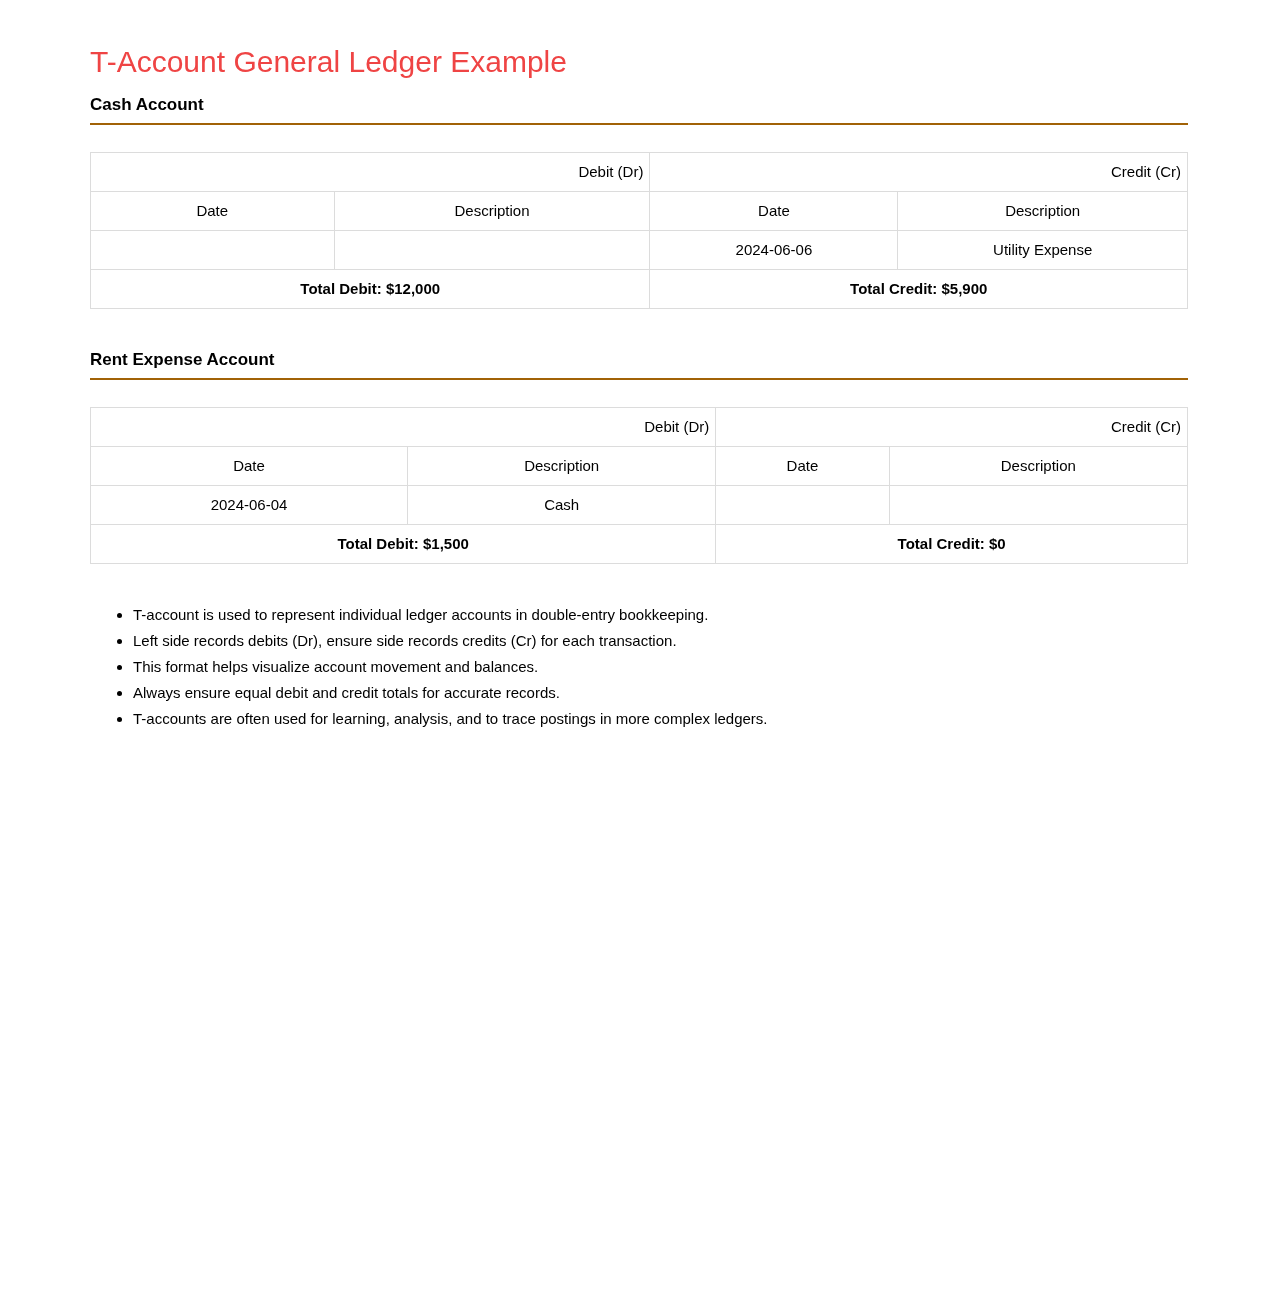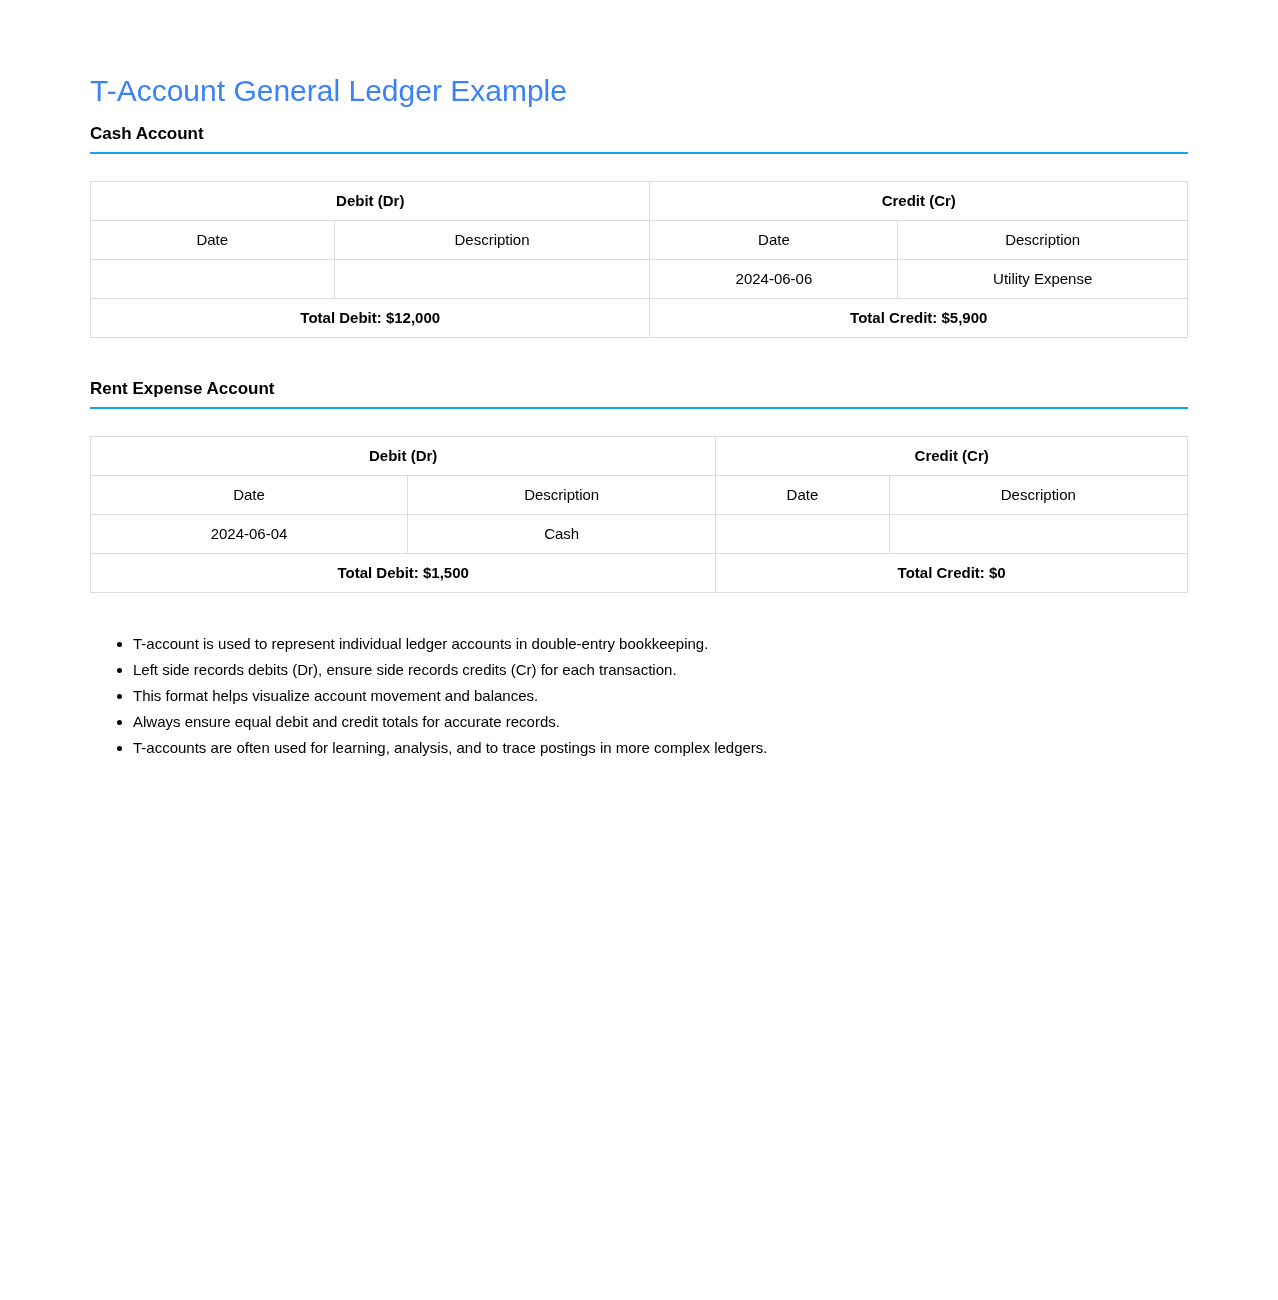--- a/index.html
+++ b/index.html
@@ -10,49 +10,48 @@
     font-family: "Liberation Sans", "DejaVu Sans", sans-serif;
     color: #000000;
   }
   .page { padding: 46px 90px 40px 90px; }
 
   .page-title {
     font-size: 30px;
     font-weight: 400;
     line-height: 1.05;
     margin-bottom: 17px;
-    color: #3b82f6;
-    margin-top: 29px;
+    color: #ef4444;
   }
 
   .account-heading {
     font-size: 17px;
     font-weight: 700;
     padding-bottom: 8px;
-    border-bottom: 2px solid #0ea5e9;
+    border-bottom: 2px solid #a16207;
   }
   .account-heading.second { margin-top: 41px; }
 
   table.taccount {
     width: 100%;
     border-collapse: collapse;
     table-layout: fixed;
     margin-top: 27px;
   }
   table.taccount th,
   table.taccount td {
     border: 1px solid #dcdcdc;
     height: 39px;
     text-align: center;
     vertical-align: middle;
     font-size: 15px;
     font-weight: 400;
     padding: 2px 6px;
   }
-  table.taccount th.group-header { font-weight: 700; }
+  table.taccount th.group-header { font-weight: 400; text-align: right; }
   table.taccount td.total-cell { font-weight: 700; }
 
   
   table.cash col.c1 { width: 22.2%; }
   table.cash col.c2 { width: 28.8%; }
   table.cash col.c3 { width: 22.6%; }
   table.cash col.c4 { width: 26.4%; }
 
   table.rent col.c1 { width: 28.9%; }
   table.rent col.c2 { width: 28.1%; }

